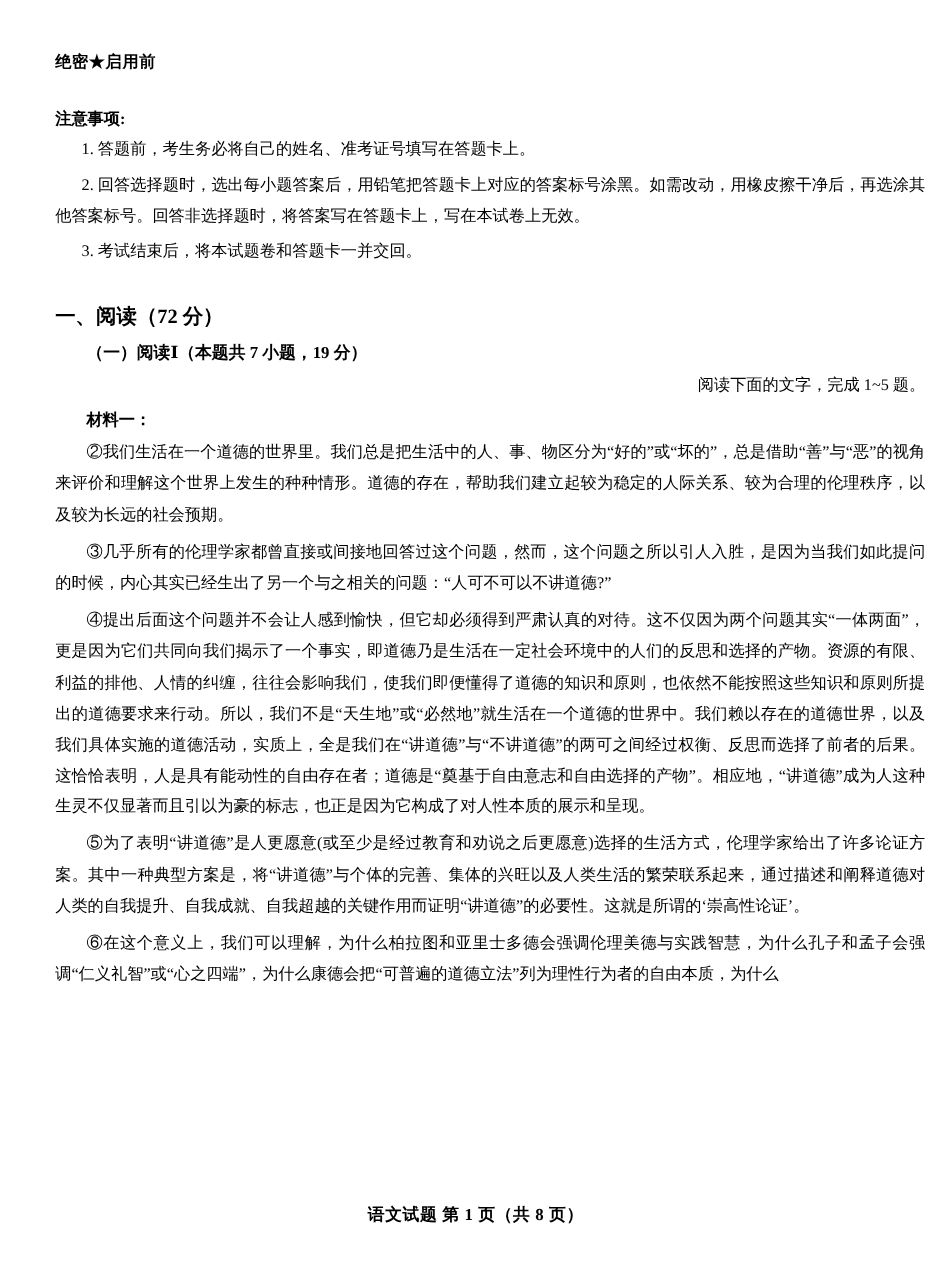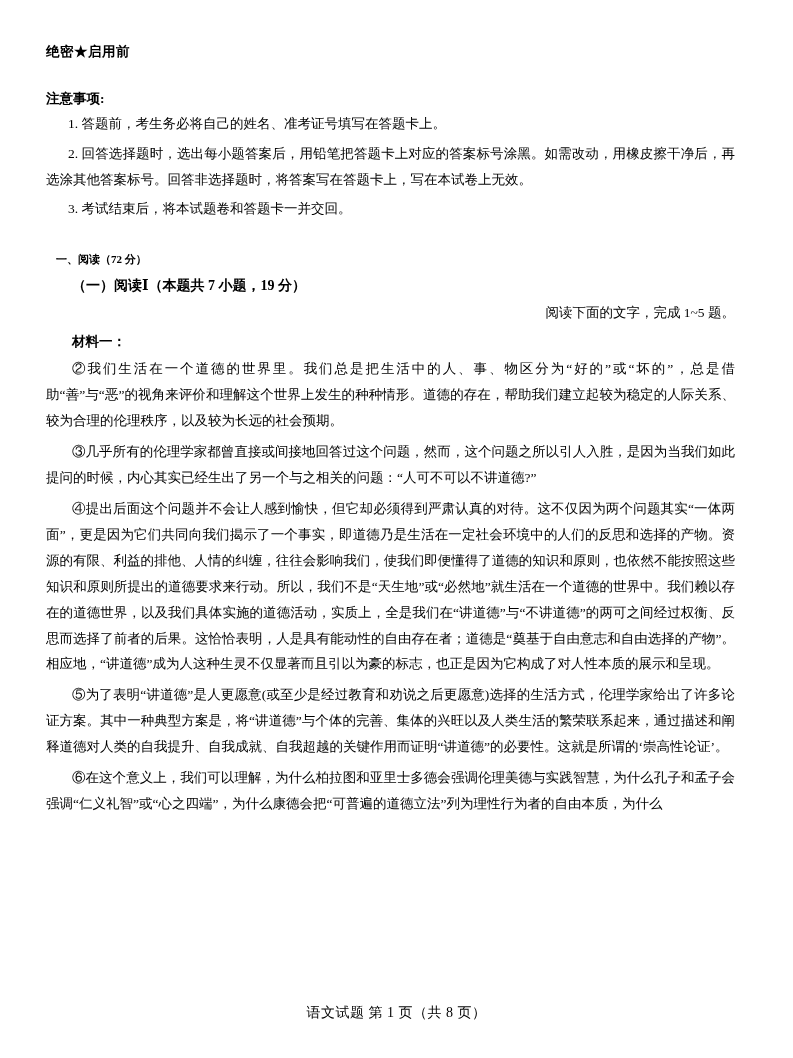--- a/index.html
+++ b/index.html
@@ -13,21 +13,21 @@
     font-family: "Liberation Serif", "DejaVu Serif", serif;
     color: #000000;
     position: relative;
     overflow: hidden;
   }
   .page {
     position: relative;
     width: 793px;
     height: 1058px;
     box-sizing: border-box;
-    padding: 44px 58px 0 46px;
+    padding: 44px 22px 0 46px;
   }
   .secret-mark {
     font-size: 13.5px;
     font-weight: bold;
     letter-spacing: 0.5px;
     line-height: 1.2;
     margin: 0 0 20px 0;
   }
   .doc-title {
     text-align: center;
@@ -54,23 +54,23 @@
     font-size: 13.5px;
     line-height: 1.95;
     margin: 3px 0 0 0;
     text-align: justify;
     text-justify: inter-ideograph;
   }
   .notice-item.indent {
     text-indent: 22px;
   }
   .section-head {
-    font-size: 11px;
+    font-size: 17px;
     font-weight: bold;
-    margin: 30px 0 0 10px;
+    margin: 30px 0 0 0;
   }
   .sub-head {
     font-size: 14px;
     font-weight: bold;
     margin: 10px 0 0 0;
     text-indent: 26px;
   }
   .plain-line {
     font-size: 13.5px;
     margin: 9px 0 0 0;
@@ -91,21 +91,21 @@
     text-justify: inter-ideograph;
     text-indent: 26px;
   }
   .footer {
     position: absolute;
     left: 0;
     right: 0;
     bottom: 36px;
     text-align: center;
     font-size: 14px;
-    font-weight: normal;
+    font-weight: bold;
     letter-spacing: 0.5px;
   }
 </style>
 </head>
 <body>
 
 <div class="page">
 
   <div class="secret-mark">绝密★启用前</div>
 

